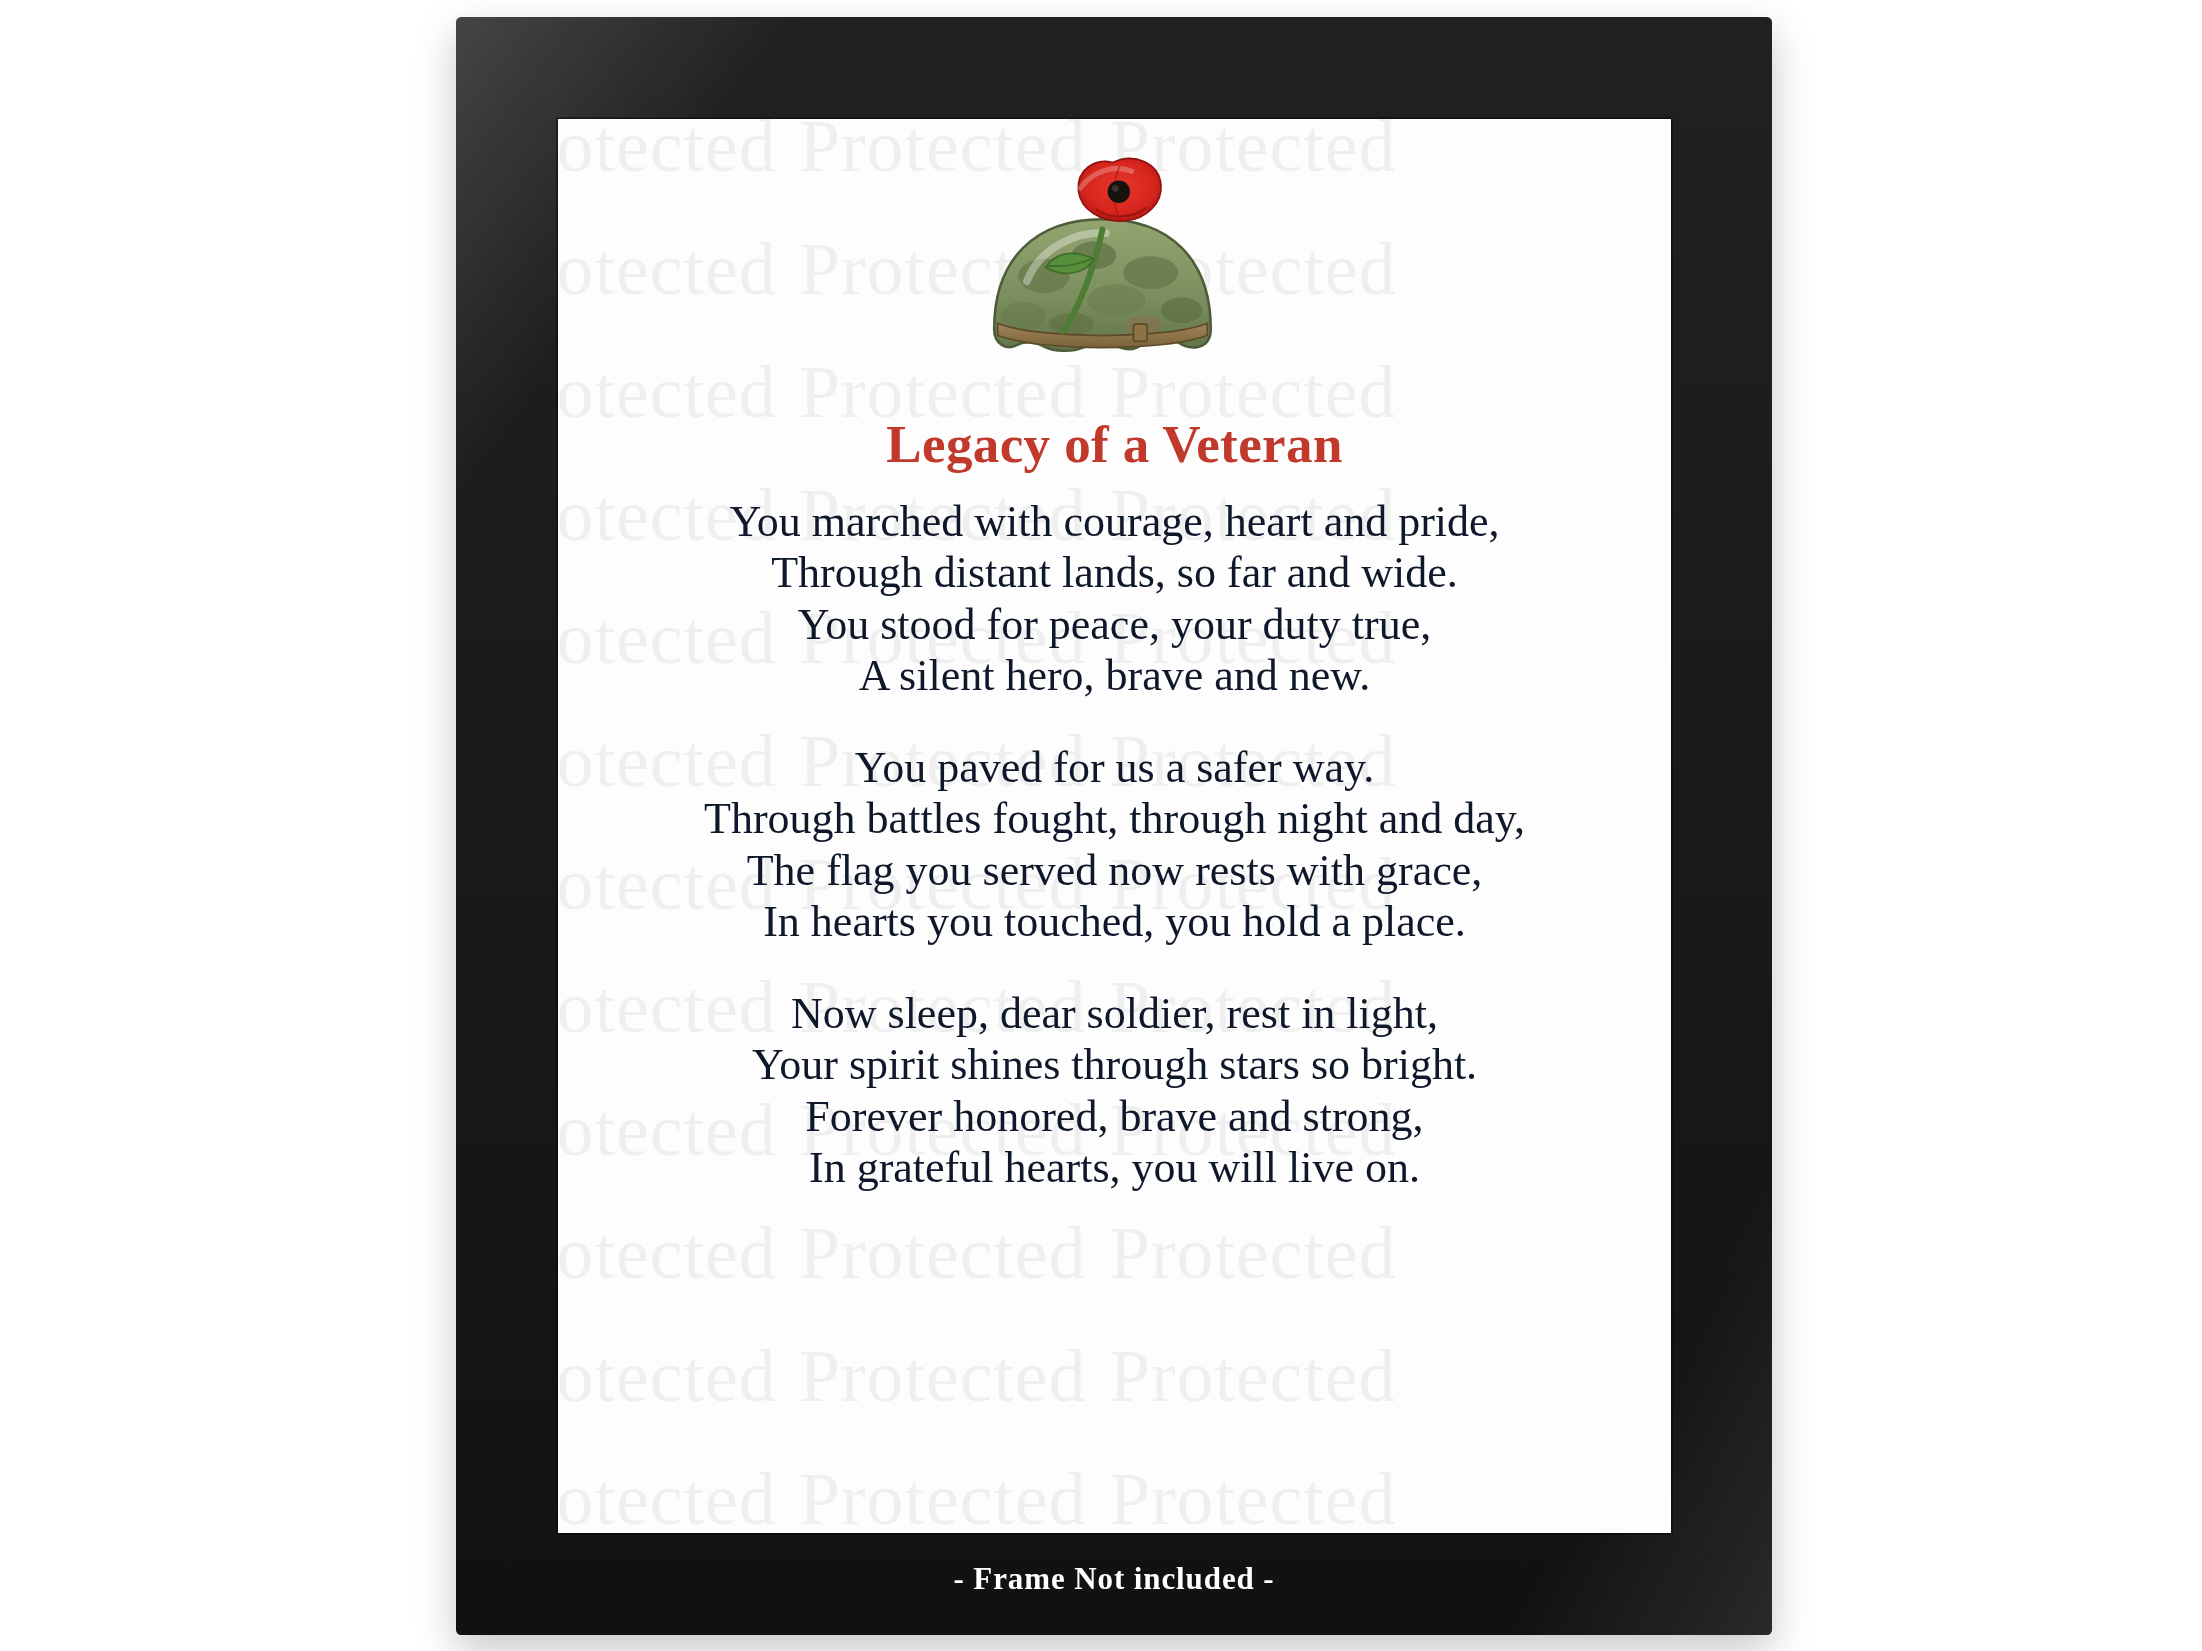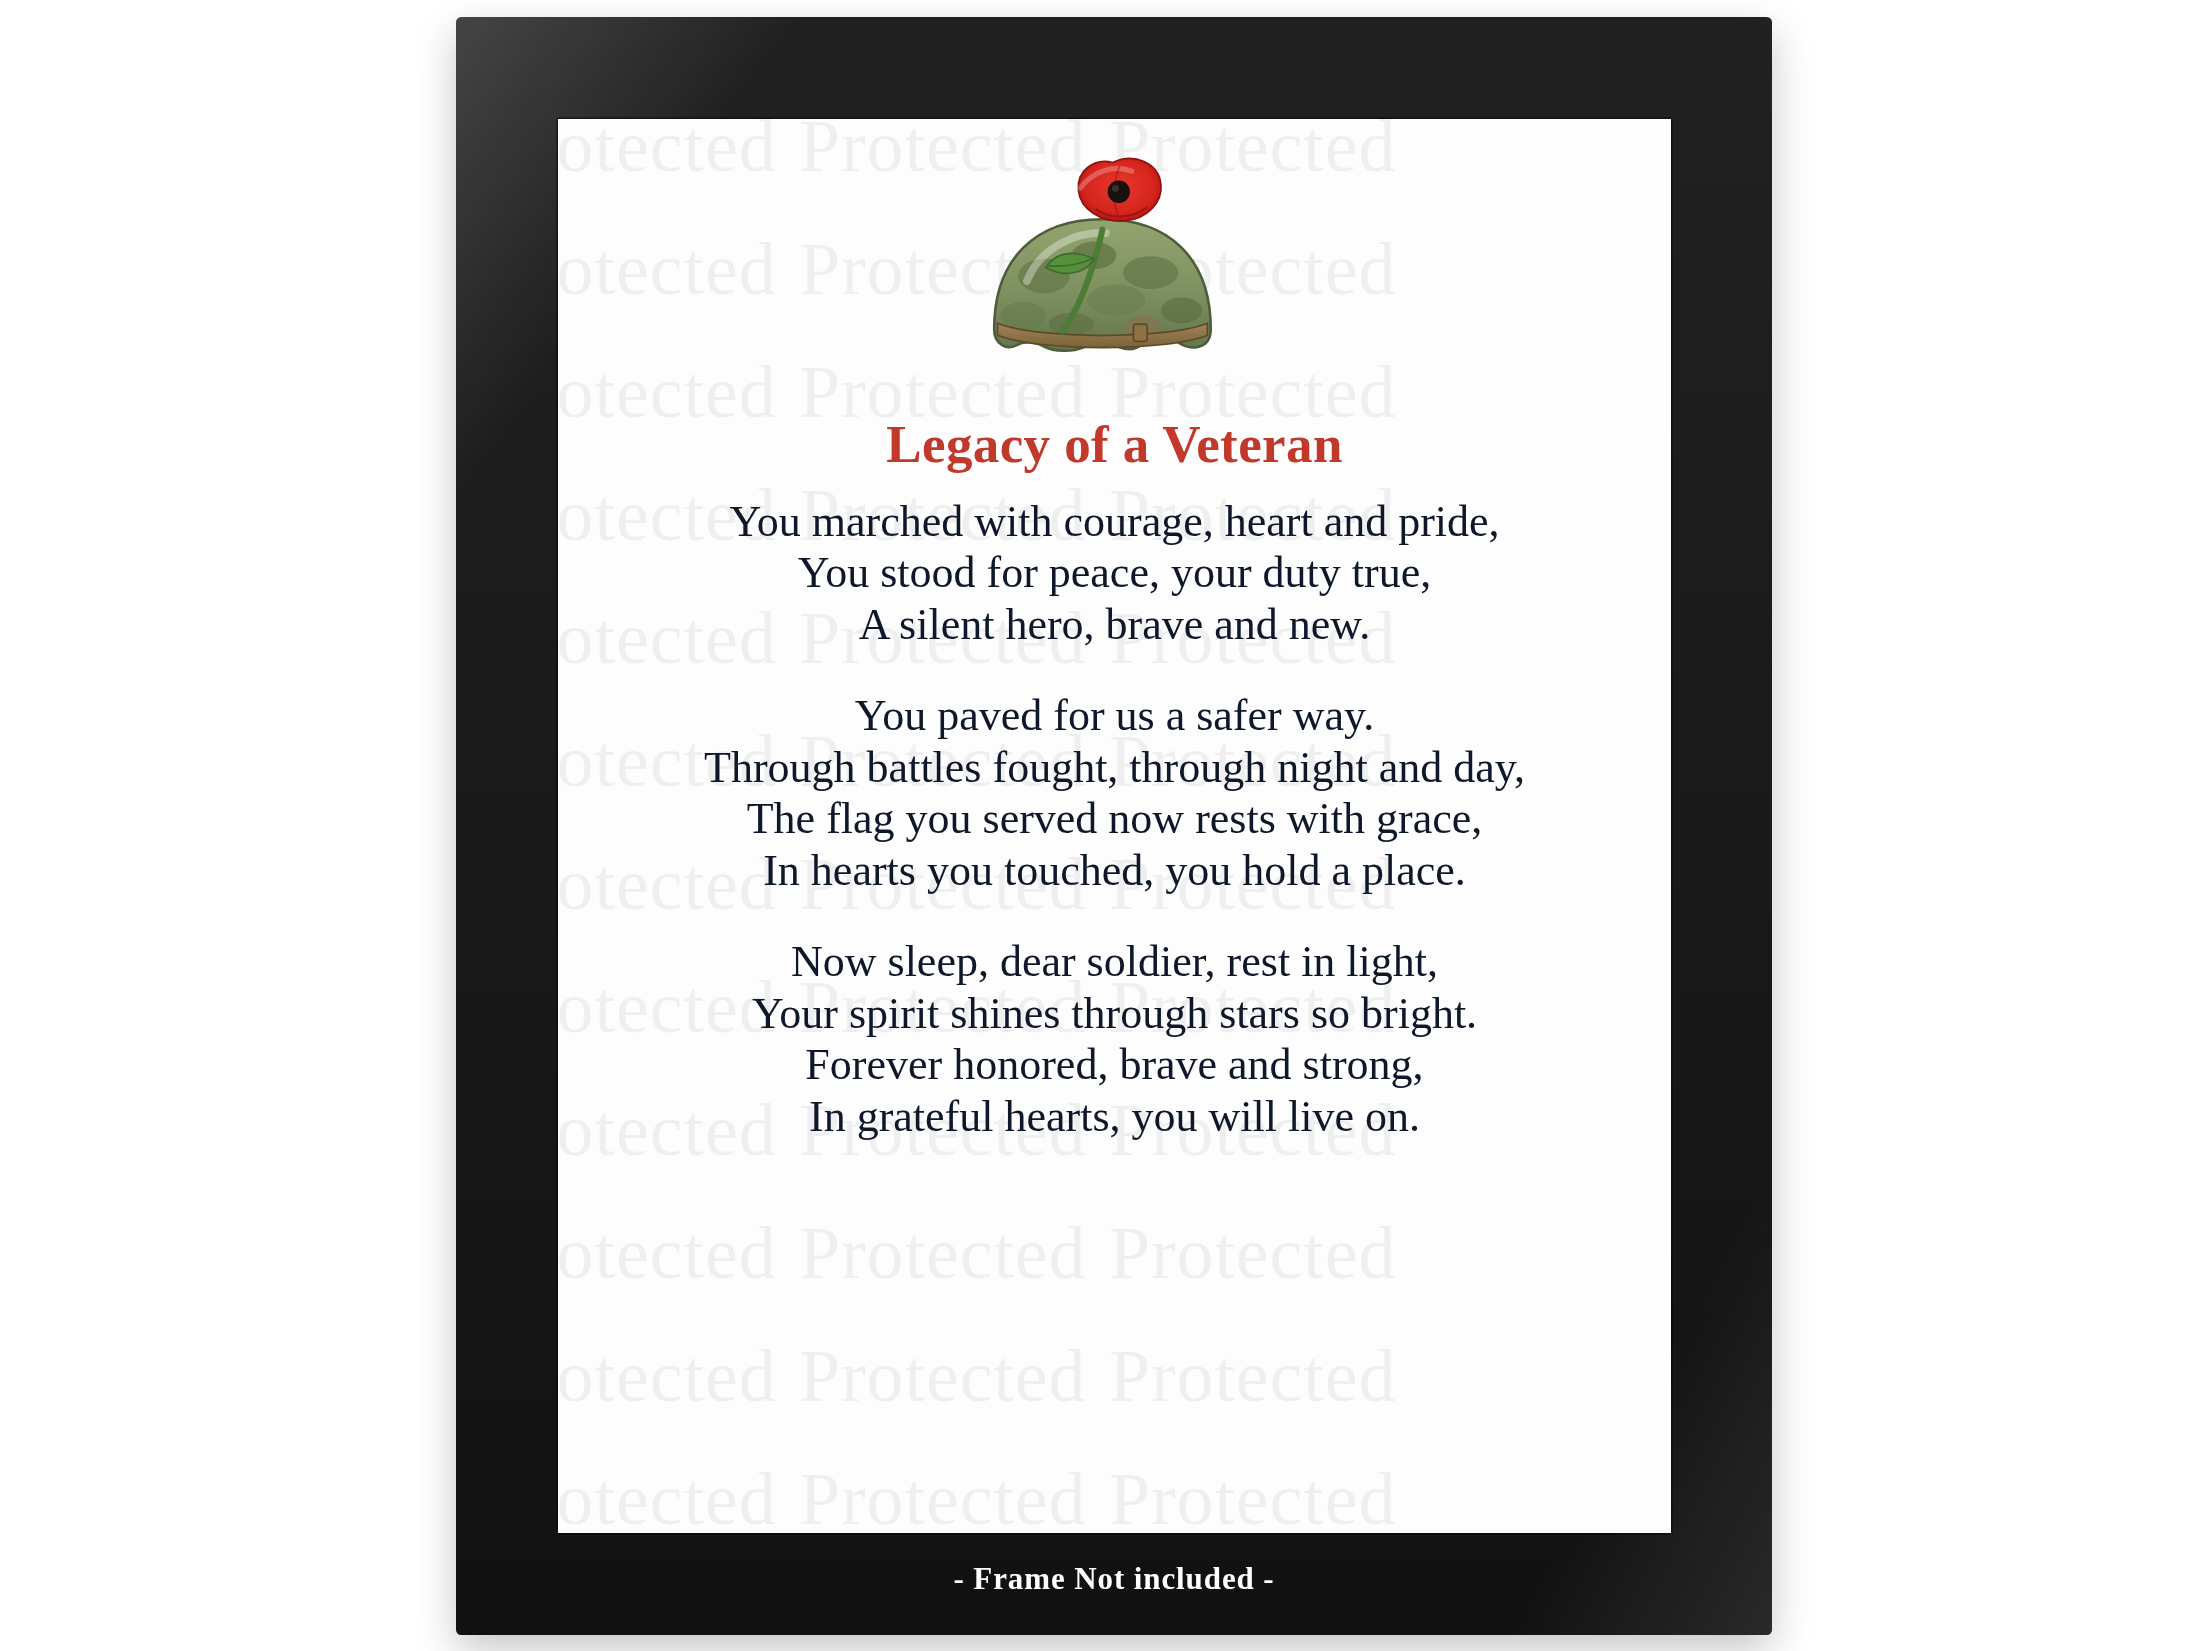--- a/index.html
+++ b/index.html
@@ -271,20 +271,21 @@
               <circle cx="-3" cy="-14" r="4" fill="#3a312b"></circle>
             </g>
           </svg>
         </div>
 
         <div class="poem-title">Legacy of a Veteran</div>
 
         <div class="poem">
           <div class="stanza">
             <div class="line">You marched with courage, heart and pride,</div>
+            <div class="line">Through distant lands, so far and wide.</div>
             <div class="line">You stood for peace, your duty true,</div>
             <div class="line">A silent hero, brave and new.</div>
           </div>
           <div class="stanza">
             <div class="line">You paved for us a safer way.</div>
             <div class="line">Through battles fought, through night and day,</div>
             <div class="line">The flag you served now rests with grace,</div>
             <div class="line">In hearts you touched, you hold a place.</div>
           </div>
           <div class="stanza">

